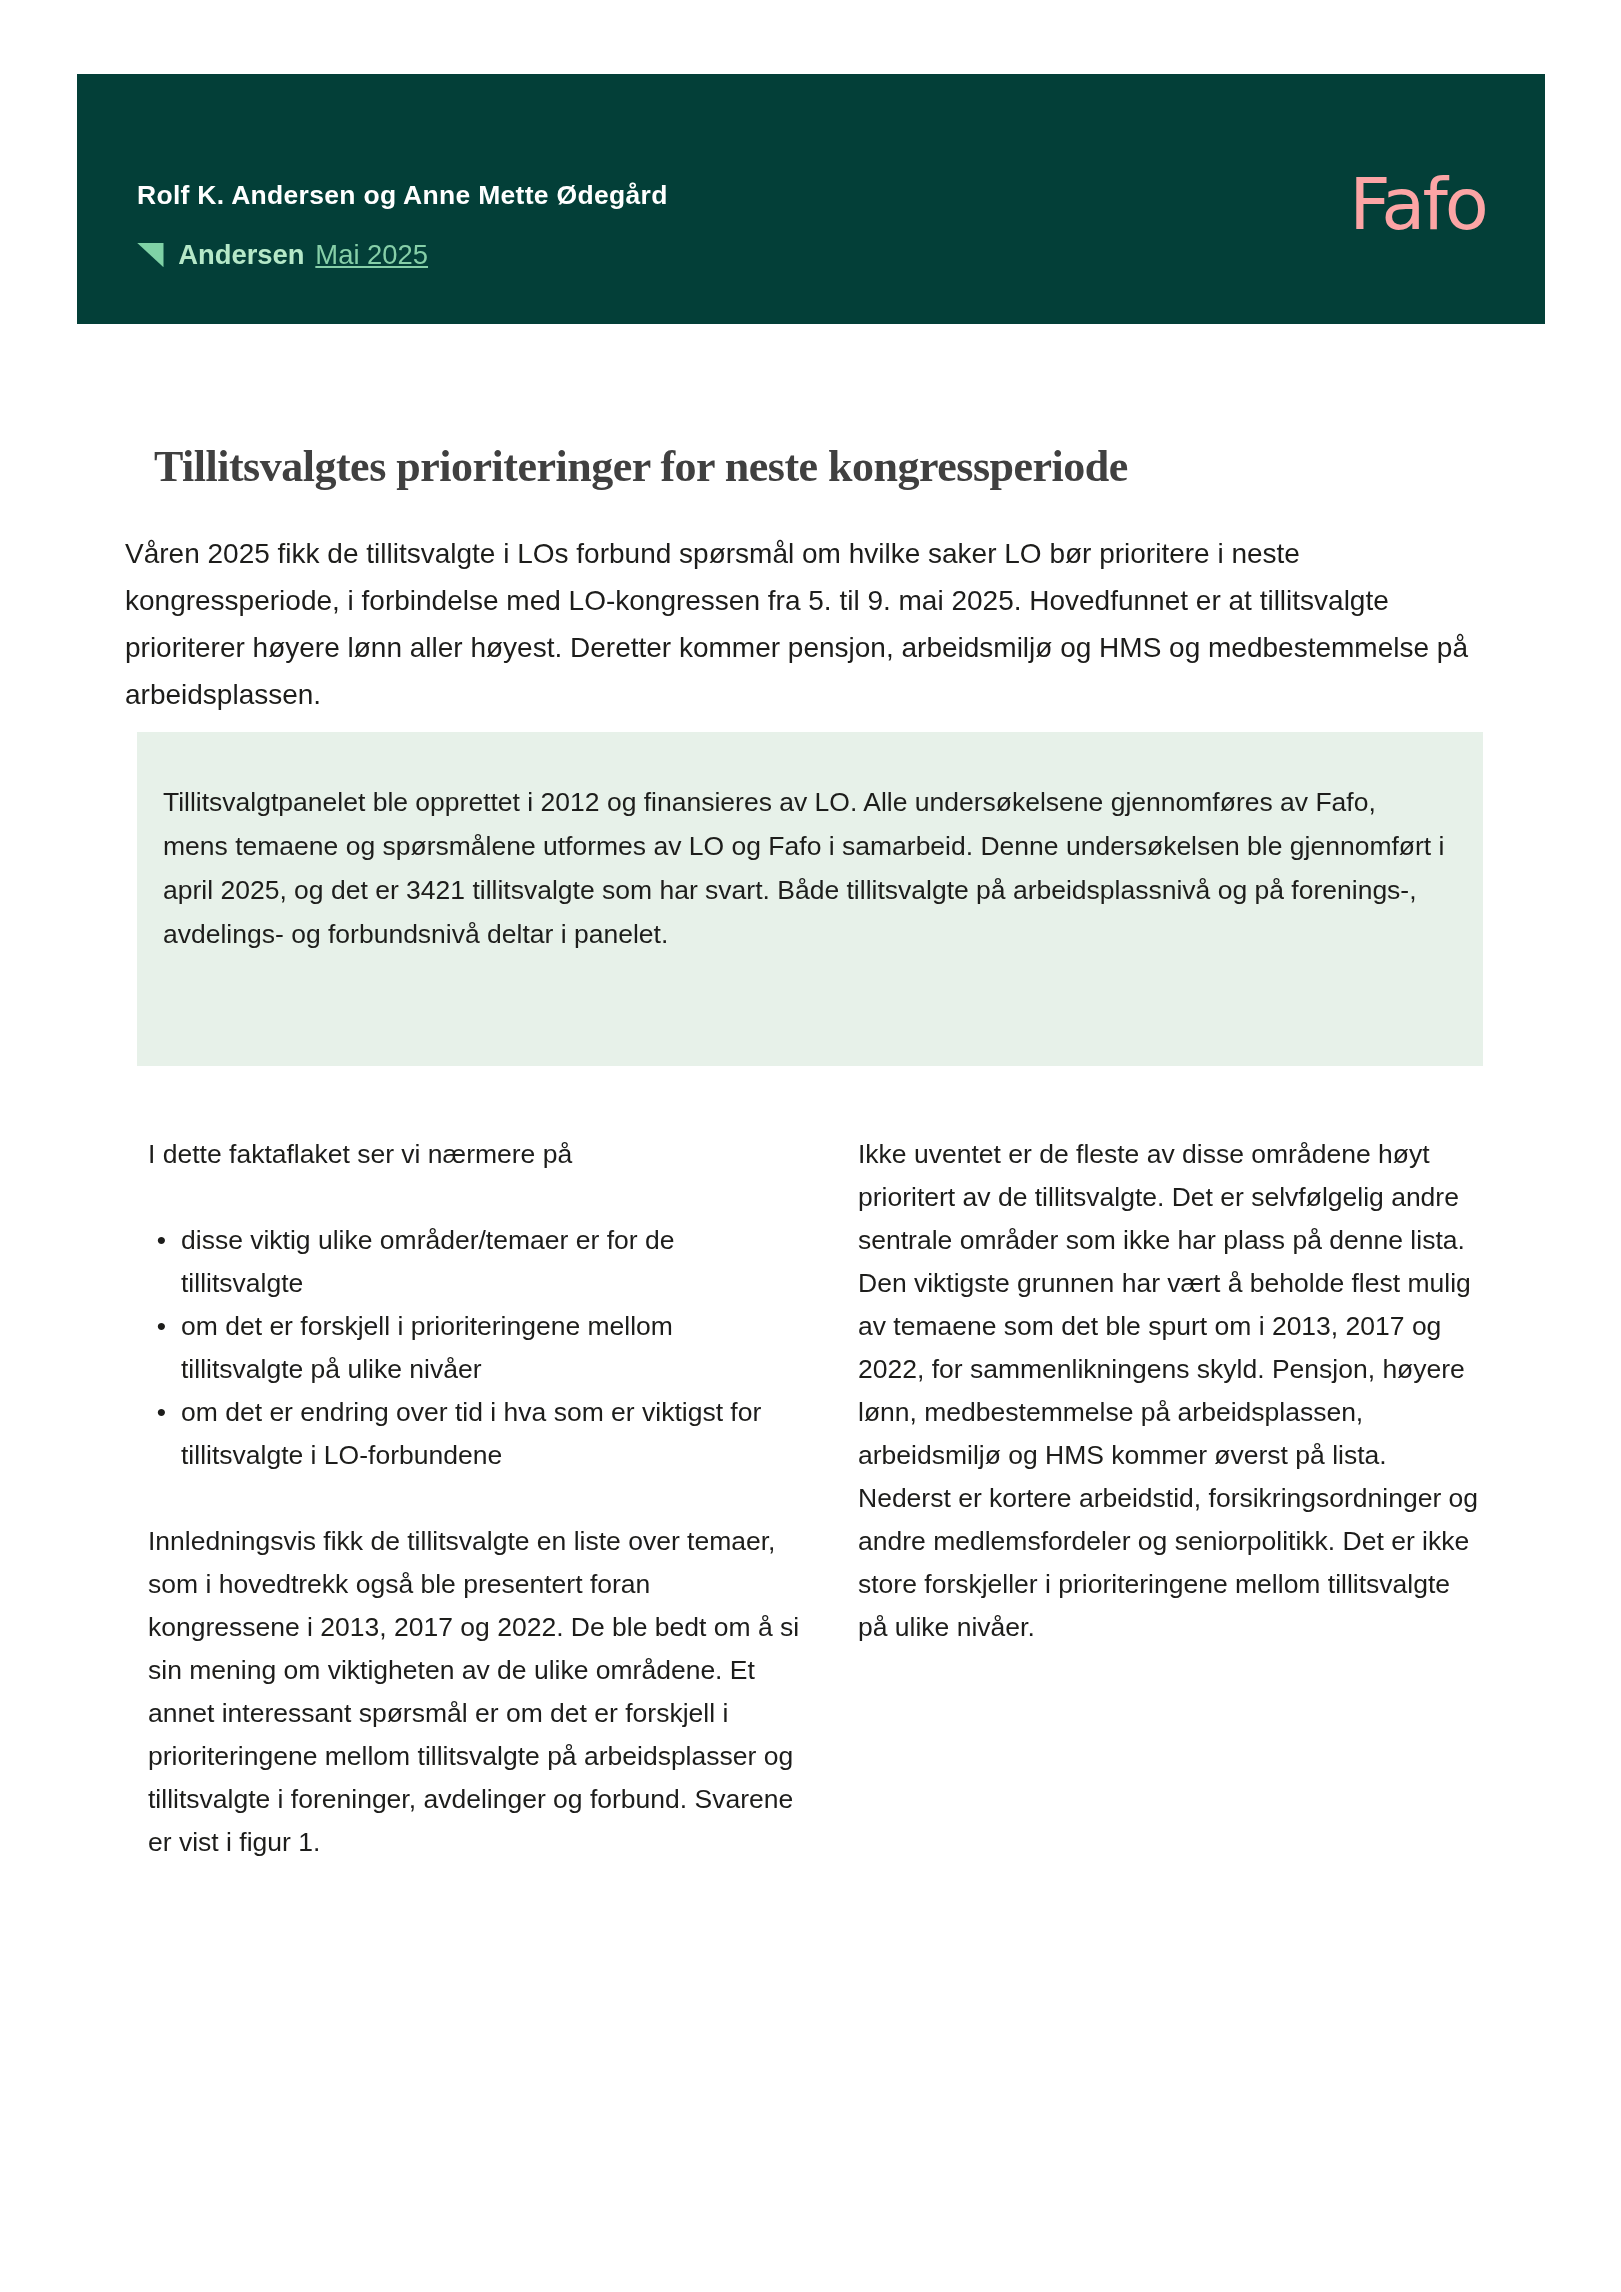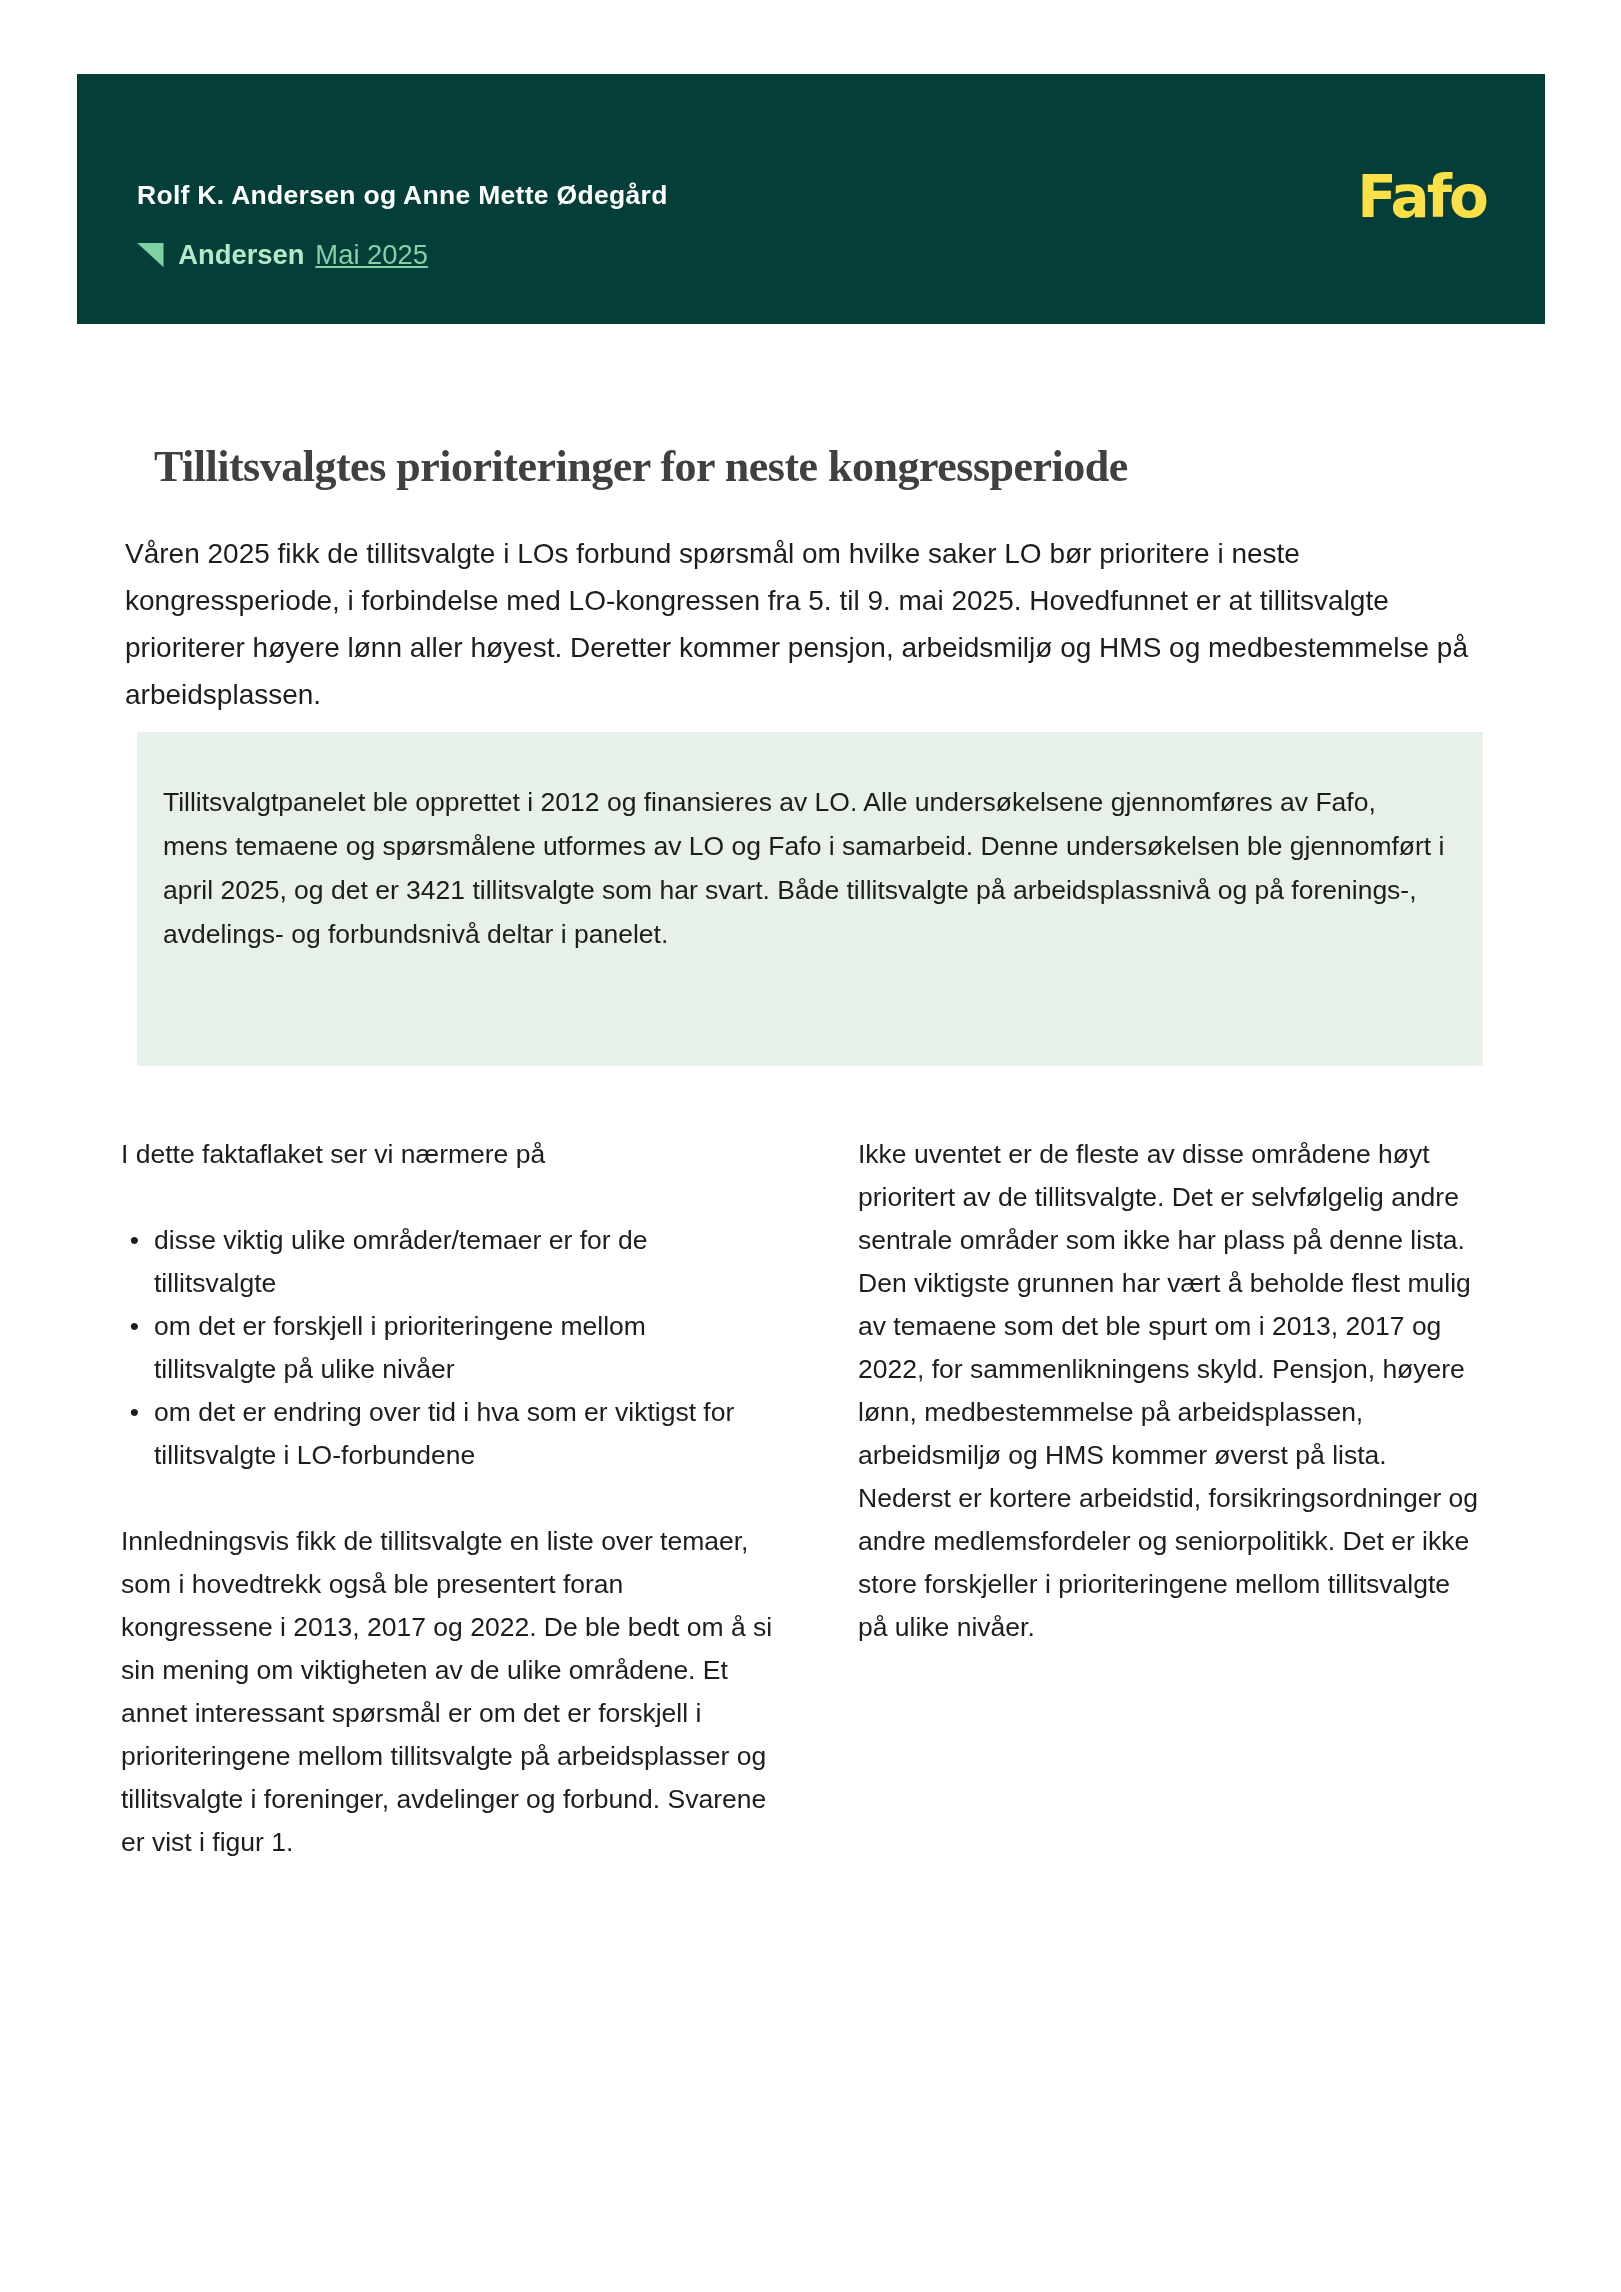--- a/index.html
+++ b/index.html
@@ -44,25 +44,25 @@
     background: #7fd2a6;
     clip-path: polygon(0 0, 100% 0, 100% 100%);
     margin-right: 14.7px;
   }
   .tagline .series { font-weight: 700; color: #b5e8c8; }
   .tagline .date   { font-weight: 400; color: #86cfa8; margin-left: 10.8px; text-decoration: underline; }
   .logo {
     position: absolute;
     right: 59px; top: 94px;
     font-family: "DejaVu Sans", sans-serif;
-    font-size: 58px;
-    font-weight: 700;
+    font-size: 72px;
+    font-weight: 400;
     letter-spacing: -2.9px;
     line-height: 1;
-    color: #fde047;
+    color: #fca5a5;
   }
 
   
   .title {
     position: absolute;
     left: 154px; top: 412px;
     font-family: Liberation Serif, serif;
     font-weight: 700;
     font-size: 44px;
     letter-spacing: -0.5px;
@@ -92,21 +92,21 @@
   }
 
   
   .col {
     position: absolute;
     top: 1133px;
     font-size: 26.5px;
     line-height: 43px;
     color: #1d1d1b;
   }
-  .col-left  { left: 121px; width: 652px; }
+  .col-left  { left: 148px; width: 652px; }
   .col-right { left: 858px; width: 627px; }
 
   .col p { margin: 0; }
   .col .spacer-p { margin-top: 43px; }
 
   .bullets {
     list-style: none;
     margin: 43px 0 0 0;
     padding: 0;
   }

